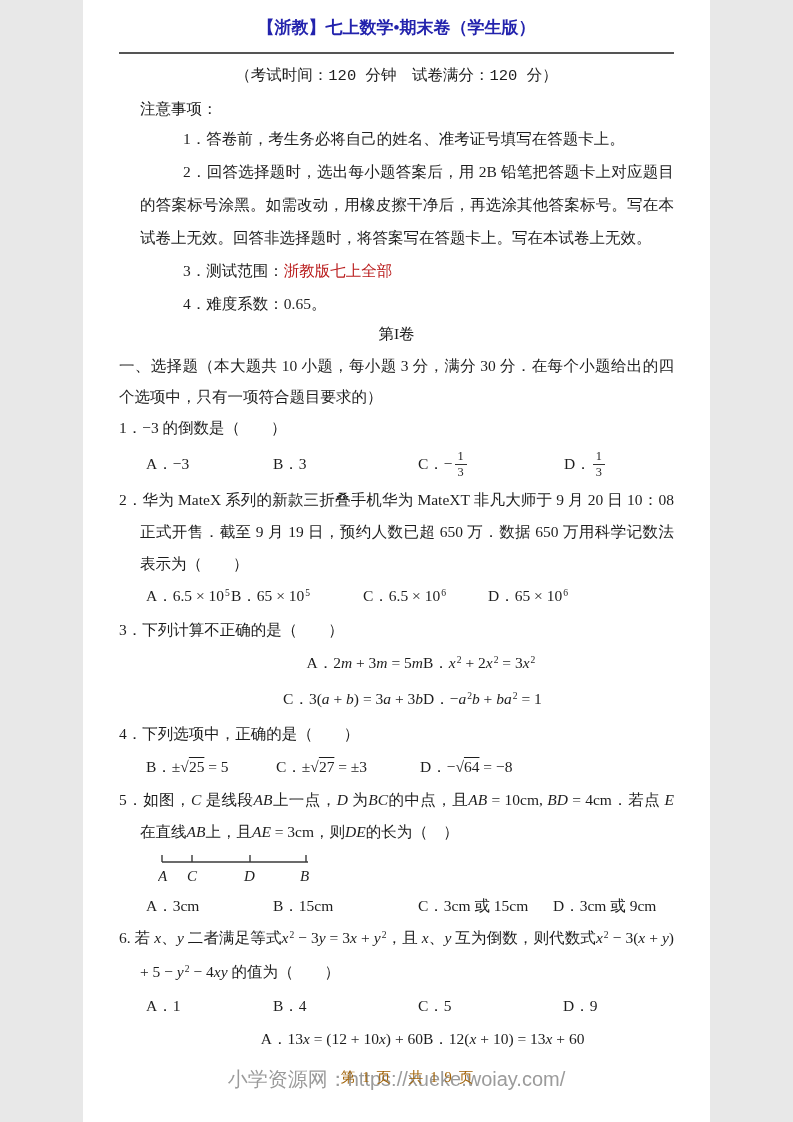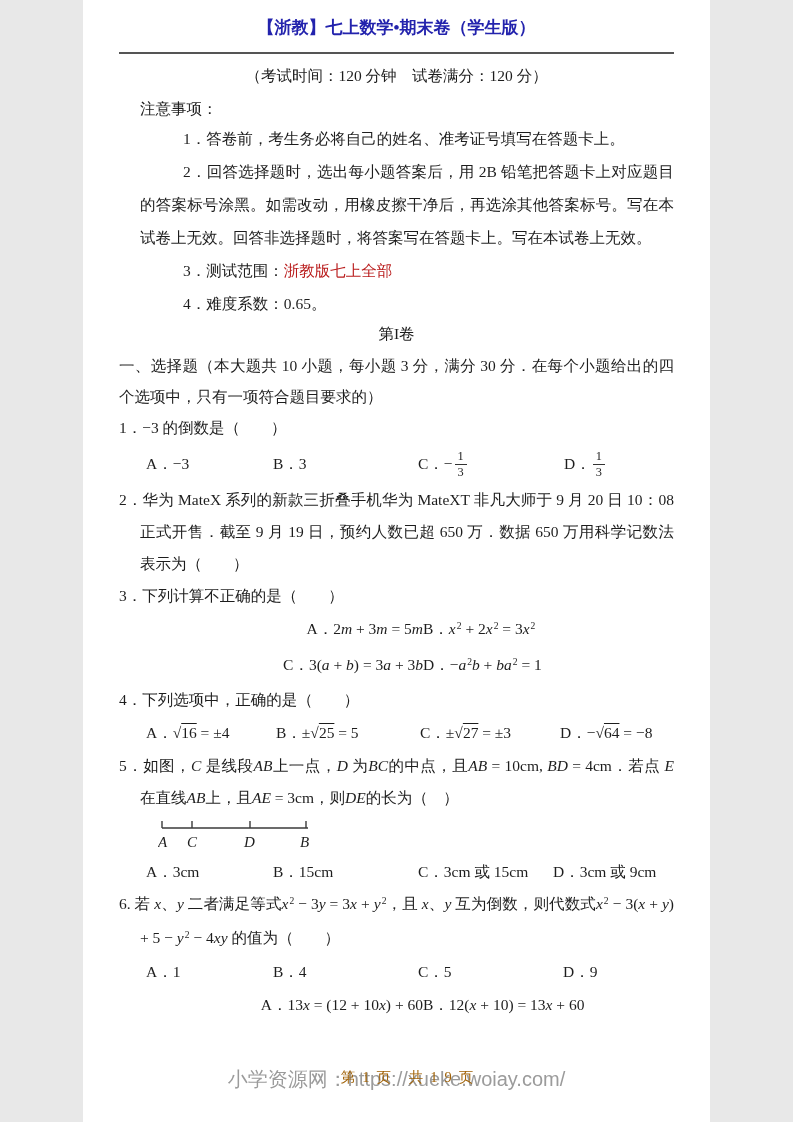--- a/index.html
+++ b/index.html
@@ -3,21 +3,21 @@
 <meta charset="utf-8">
 <style>
   html,body{margin:0;padding:0;background:#e8e8e8;}
   .page{
     position:relative;width:627px;height:1122px;margin:0 auto;background:#ffffff;
     overflow:hidden;color:#1d1d1d;
     font-family:"Liberation Serif","DejaVu Serif",serif;font-size:15.5px;
   }
   .title{padding-top:16px;text-align:center;font-size:17px;font-weight:700;color:#2323ad;line-height:24px;}
   .rule{border-top:2px solid #555;margin:12px 36px 0;height:0;}
-  .subtitle{text-align:center;margin-top:10px;line-height:24px;}
+  .subtitle{text-align:center;margin-top:10px;line-height:24px;font-family:Liberation Mono, monospace;}
   .notes{margin:8px 36px 0 57px;}
   .notes-head{line-height:26px;}
   .note{margin:0;text-indent:43px;line-height:33px;text-align:justify;}
   .part-title{text-align:center;line-height:28px;margin-top:0;}
   .section{margin:2px 36px 0;line-height:31px;text-align:justify;}
   .q{margin:0 36px;}
   .stem{margin:0;padding-left:21px;text-indent:-21px;line-height:32px;text-align:justify;}
   .opts{display:flex;padding-left:27px;line-height:32px;align-items:center;}
   .opt{white-space:nowrap;}
   .opts-frac{height:40px;}
@@ -67,38 +67,43 @@
     <div class="opts opts-frac q1-opts">
       <span class="opt"><span>A．−3</span></span>
       <span class="opt"><span>B．3</span></span>
       <span class="opt"><span>C．−</span><span class="frac"><span class="fnum">1</span><span class="fden">3</span></span></span>
       <span class="opt"><span>D．</span><span class="frac"><span class="fnum">1</span><span class="fden">3</span></span></span>
     </div>
   </div>
 
   <div class="q">
     <p class="stem"><span>2．华为 MateX 系列的新款三折叠手机华为 MateXT 非凡大师于 9 月 20 日 10：08 正式开售．截至 9 月 19 日，预约人数已超 650 万．数据 650 万用科学记数法表示为（　　）</span></p>
+    <div class="opts q2-opts">
+      <span class="opt"><span>A．6.5 × 10</span><span class="sup">5</span></span>
+      <span class="opt"><span>B．65 × 10</span><span class="sup">5</span></span>
+      <span class="opt"><span>C．6.5 × 10</span><span class="sup">6</span></span>
+      <span class="opt"><span>D．65 × 10</span><span class="sup">6</span></span>
+    </div>
   </div>
 
   <div class="q">
     <p class="stem"><span>3．下列计算不正确的是（　　）</span></p>
     <div class="opts-2">
       <span class="opt"><span>A．2</span><span class="it">m</span><span> + 3</span><span class="it">m</span><span> = 5</span><span class="it">m</span></span>
       <span class="opt"><span>B．</span><span class="it">x</span><span class="sup">2</span><span> + 2</span><span class="it">x</span><span class="sup">2</span><span> = 3</span><span class="it">x</span><span class="sup">2</span></span>
     </div>
     <div class="opts-2">
       <span class="opt"><span>C．3(</span><span class="it">a</span><span> + </span><span class="it">b</span><span>) = 3</span><span class="it">a</span><span> + 3</span><span class="it">b</span></span>
       <span class="opt"><span>D．−</span><span class="it">a</span><span class="sup">2</span><span class="it">b</span><span> + </span><span class="it">ba</span><span class="sup">2</span><span> = 1</span></span>
     </div>
   </div>
 
   <div class="q">
     <p class="stem"><span>4．下列选项中，正确的是（　　）</span></p>
     <div class="opts q4-opts">
-      <span class="opt"><span>A．</span><span>√</span><span class="over">16</span><span> = ±4</span></span>
       <span class="opt"><span>B．±</span><span>√</span><span class="over">25</span><span> = 5</span></span>
       <span class="opt"><span>C．±</span><span>√</span><span class="over">27</span><span> = ±3</span></span>
       <span class="opt"><span>D．−</span><span>√</span><span class="over">64</span><span> = −8</span></span>
     </div>
   </div>
 
   <div class="q">
     <p class="stem"><span>5．如图，</span><span class="it">C</span><span> 是线段</span><span class="it">AB</span><span>上一点，</span><span class="it">D</span><span> 为</span><span class="it">BC</span><span>的中点，且</span><span class="it">AB</span><span> = 10cm, </span><span class="it">BD</span><span> = 4cm．若点 </span><span class="it">E</span><span> 在直线</span><span class="it">AB</span><span>上，且</span><span class="it">AE</span><span> = 3cm，则</span><span class="it">DE</span><span>的长为（　）</span></p>
     <div class="seg-wrap">
       <svg width="170" height="36" viewBox="0 0 170 36">

